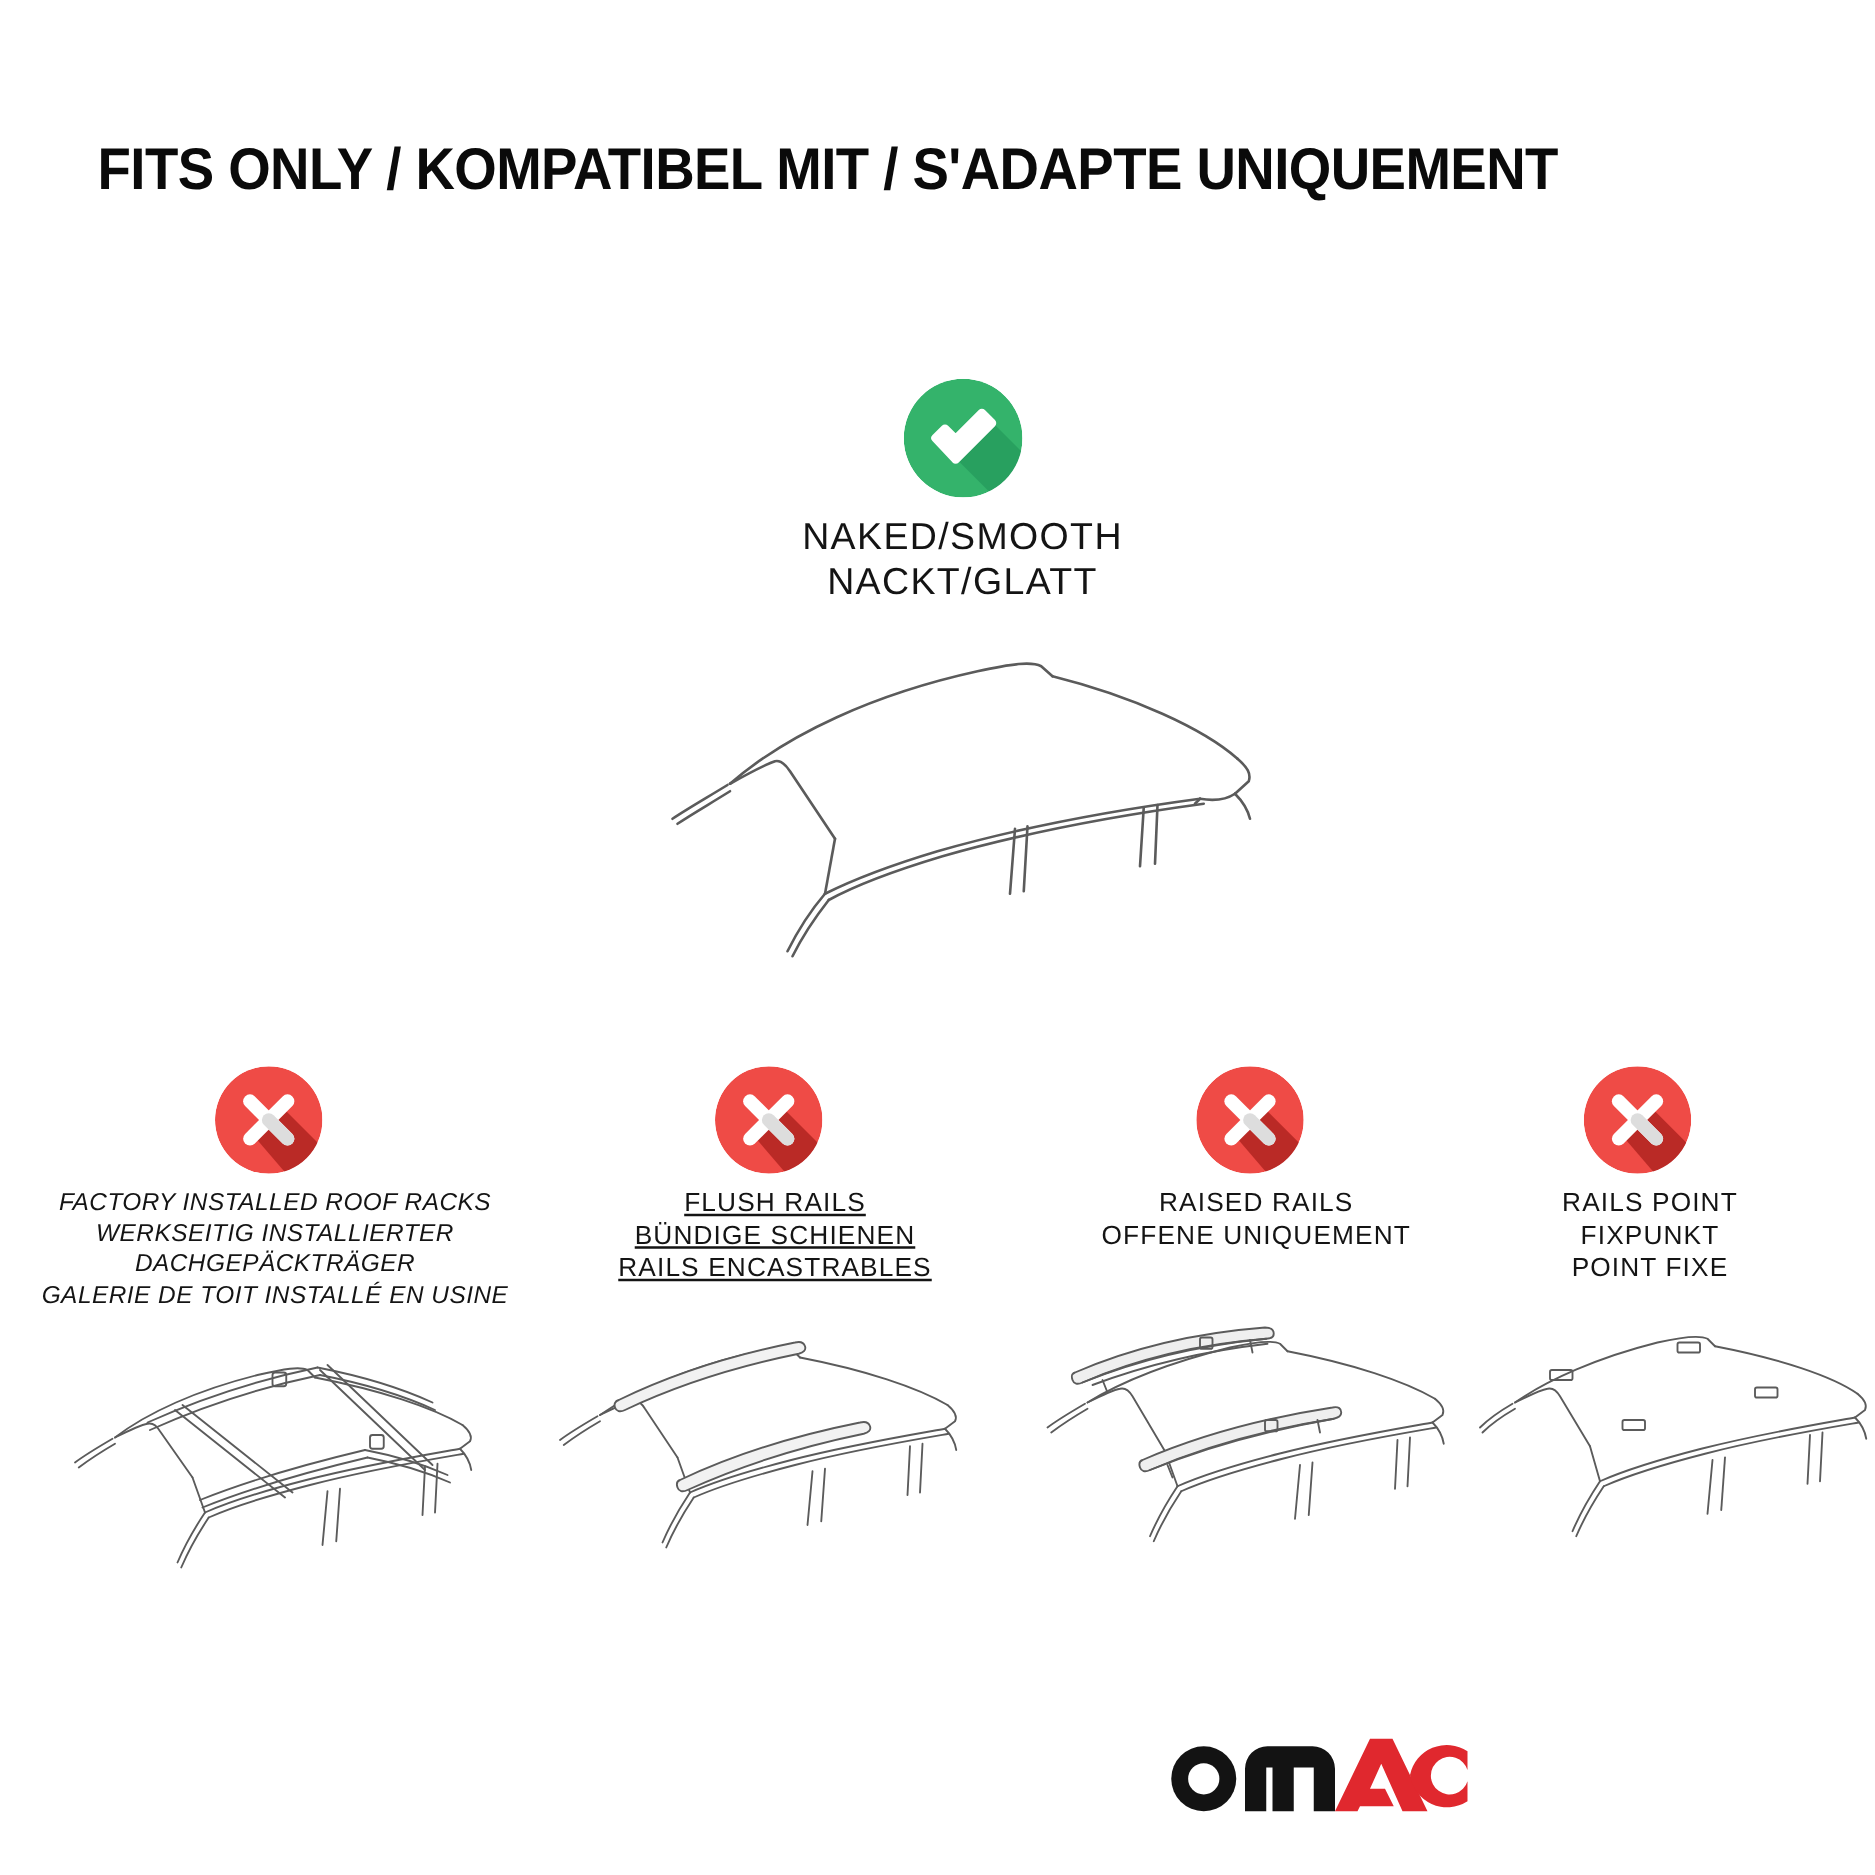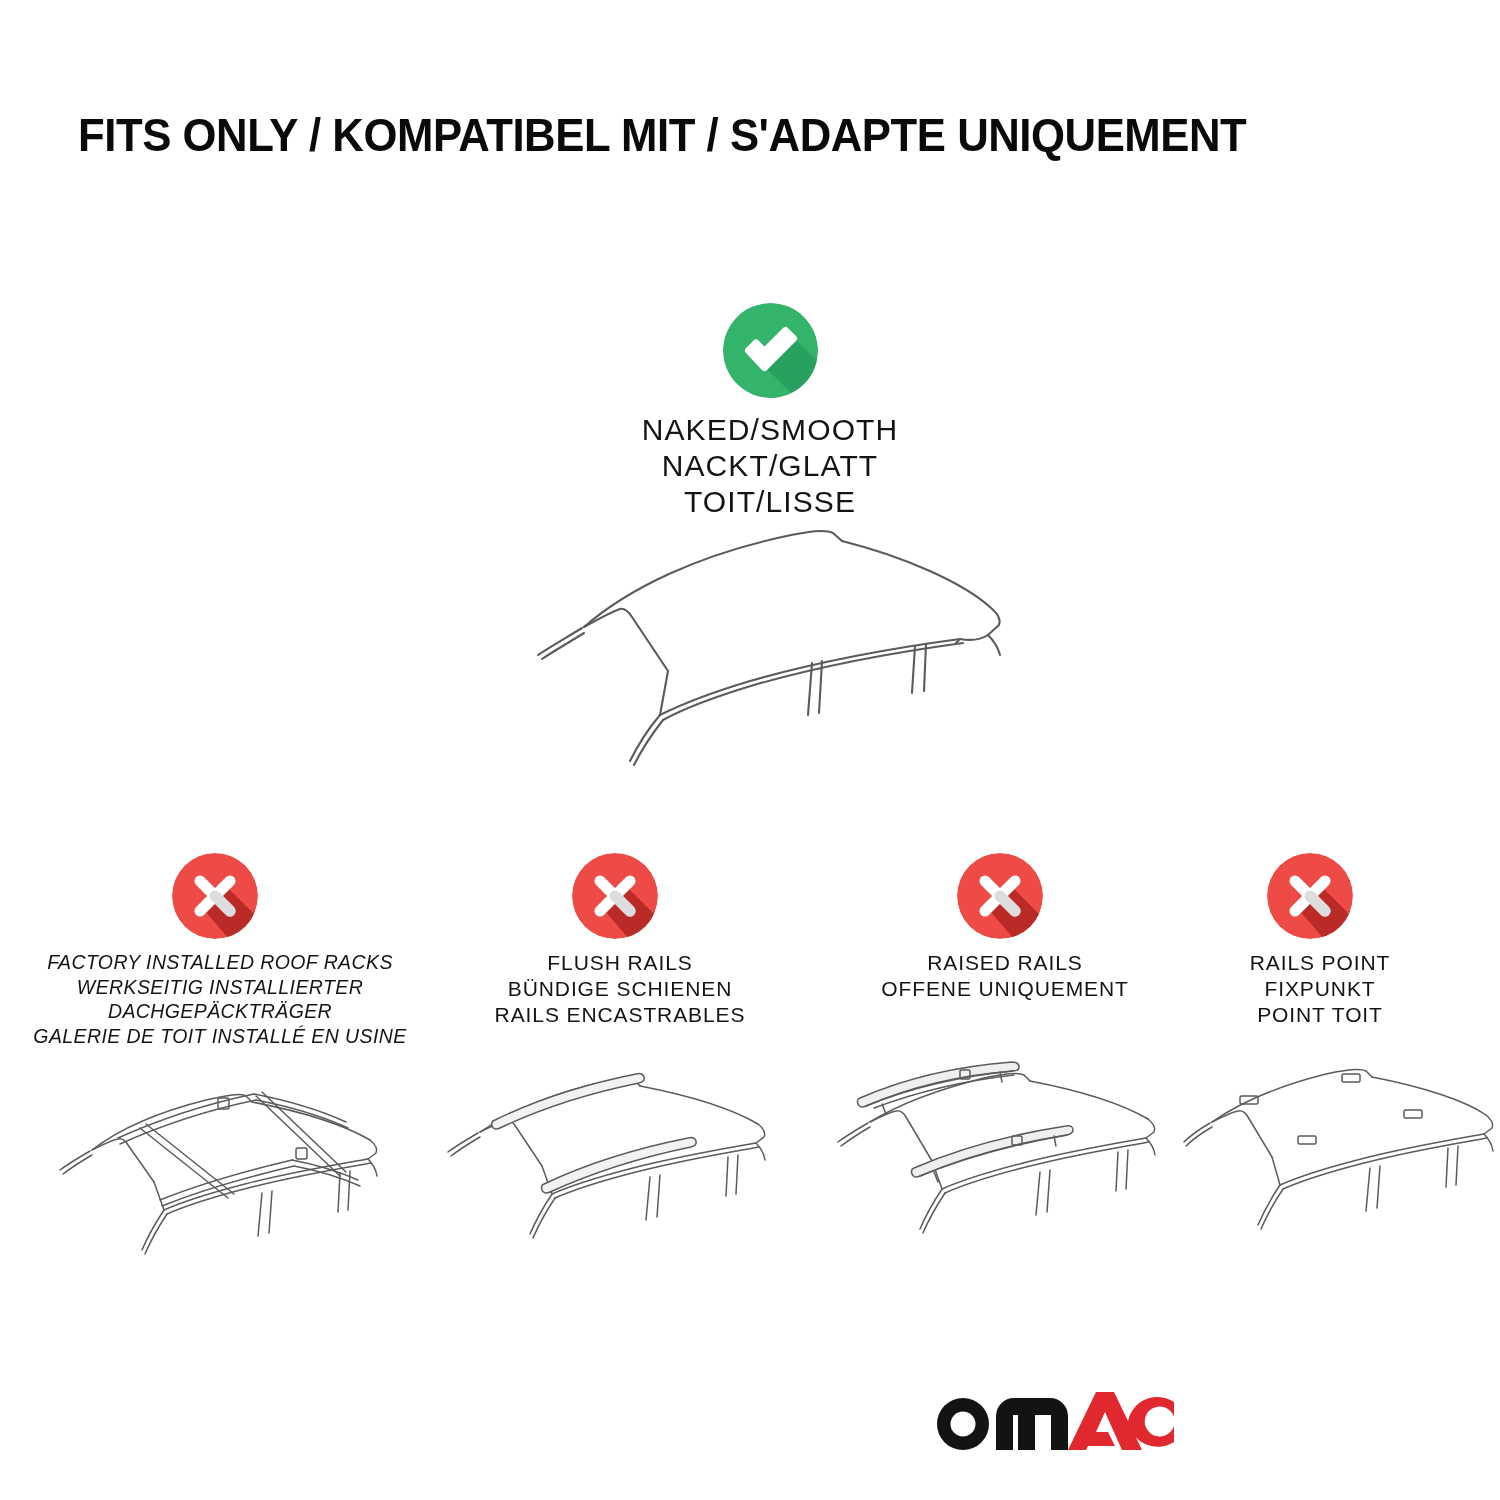--- a/index.html
+++ b/index.html
@@ -70,21 +70,20 @@
     <svg width="95" height="95" viewBox="0 0 95 95">
       <circle cx="47.5" cy="47.5" r="47.5" fill="#34b36b"></circle>
       <path d="M62 26 L95 59 L95 78 A47.5 47.5 0 0 1 72 94 L40 62 Z" fill="#1f8f56" opacity="0.55"></path>
       <path d="M25.5 47.5 L33 40 L41.5 48.5 L62.5 27.5 L70.5 35.5 L41.5 64.5 Z" fill="#ffffff" stroke="#ffffff" stroke-width="7" stroke-linejoin="round" stroke-linecap="round"></path>
     </svg>
   </div>
 
   <div class="cap-label hero-label" style="left:570px;top:400px;width:400px;">
     <div>NAKED/SMOOTH</div>
     <div>NACKT/GLATT</div>
-    <div>TOIT/LISSE</div>
   </div>
 
   <div class="illus" style="left:520px;top:515px;width:490px;height:290px;">
     <svg width="490" height="290" viewBox="0 0 490 290" fill="none" stroke="#5b5b5b" stroke-width="2.1" stroke-linecap="round" stroke-linejoin="round">
 
       <path d="M64 112 C110 72 180 40 262 22 C290 16 305 14 313 18 L322 26"></path>
       <path d="M322 26 C386 42 443 68 470 92"></path>
 
       <path d="M470 92 C478 99 481 104 479 110 L468 120"></path>
 
@@ -179,21 +178,21 @@
       <circle cx="43" cy="43" r="43" fill="#ef4b46"></circle>
       <path d="M50 29 L86 65 L86 86 L57 86 L33 58 Z" fill="#a81f1c" opacity="0.75"></path>
       <g stroke="#ffffff" stroke-width="11" stroke-linecap="round">
         <line x1="28" y1="28" x2="58" y2="58"></line>
         <line x1="58" y1="28" x2="28" y2="58"></line>
       </g>
       <line x1="43" y1="43" x2="58" y2="58" stroke="#dddddd" stroke-width="11" stroke-linecap="round"></line>
     </svg>
   </div>
 
-  <div class="cap-label small-label" style="left:440px;top:950px;width:360px;">
+  <div class="cap-label small-label" style="left:440px;top:950px;width:360px;text-decoration:underline;">
     <div>FLUSH RAILS</div>
     <div>BÜNDIGE SCHIENEN</div>
     <div>RAILS ENCASTRABLES</div>
   </div>
 
   <div class="illus" style="left:440px;top:1060px;width:380px;height:220px;">
     <svg width="380" height="220" viewBox="0 0 380 220" fill="none" stroke="#5b5b5b" stroke-width="1.5" stroke-linecap="round" stroke-linejoin="round">
       <path d="M40 72 C66 54 106 36 154 24 C176 19 188 17 194 20 L200 26"></path>
       <path d="M200 26 C252 36 294 50 318 64"></path>
       <path d="M318 64 C324 69 326 73 324 77 L316 83"></path>
@@ -276,21 +275,21 @@
         <line x1="28" y1="28" x2="58" y2="58"></line>
         <line x1="58" y1="28" x2="28" y2="58"></line>
       </g>
       <line x1="43" y1="43" x2="58" y2="58" stroke="#dddddd" stroke-width="11" stroke-linecap="round"></line>
     </svg>
   </div>
 
   <div class="cap-label small-label" style="left:1160px;top:950px;width:320px;">
     <div>RAILS POINT</div>
     <div>FIXPUNKT</div>
-    <div>POINT TOIT</div>
+    <div>POINT FIXE</div>
   </div>
 
   <div class="illus" style="left:1180px;top:1060px;width:320px;height:220px;">
     <svg width="320" height="220" viewBox="0 0 320 220" fill="none" stroke="#5b5b5b" stroke-width="1.5" stroke-linecap="round" stroke-linejoin="round">
       <path d="M32 62 C58 44 98 26 146 14 C168 9 180 8 186 11 L192 17"></path>
       <path d="M192 17 C244 27 286 41 306 55"></path>
       <path d="M306 55 C312 60 314 64 312 68 L304 74"></path>
       <path d="M304 74 C276 79 228 87 181 99 C146 108 118 117 100 125"></path>
       <path d="M307 78 C278 83 230 91 184 103 C149 112 121 121 103 129"></path>
       <path d="M32 62 C44 56 52 52 58 51 C62 50 65 52 68 57 L92 97"></path>

